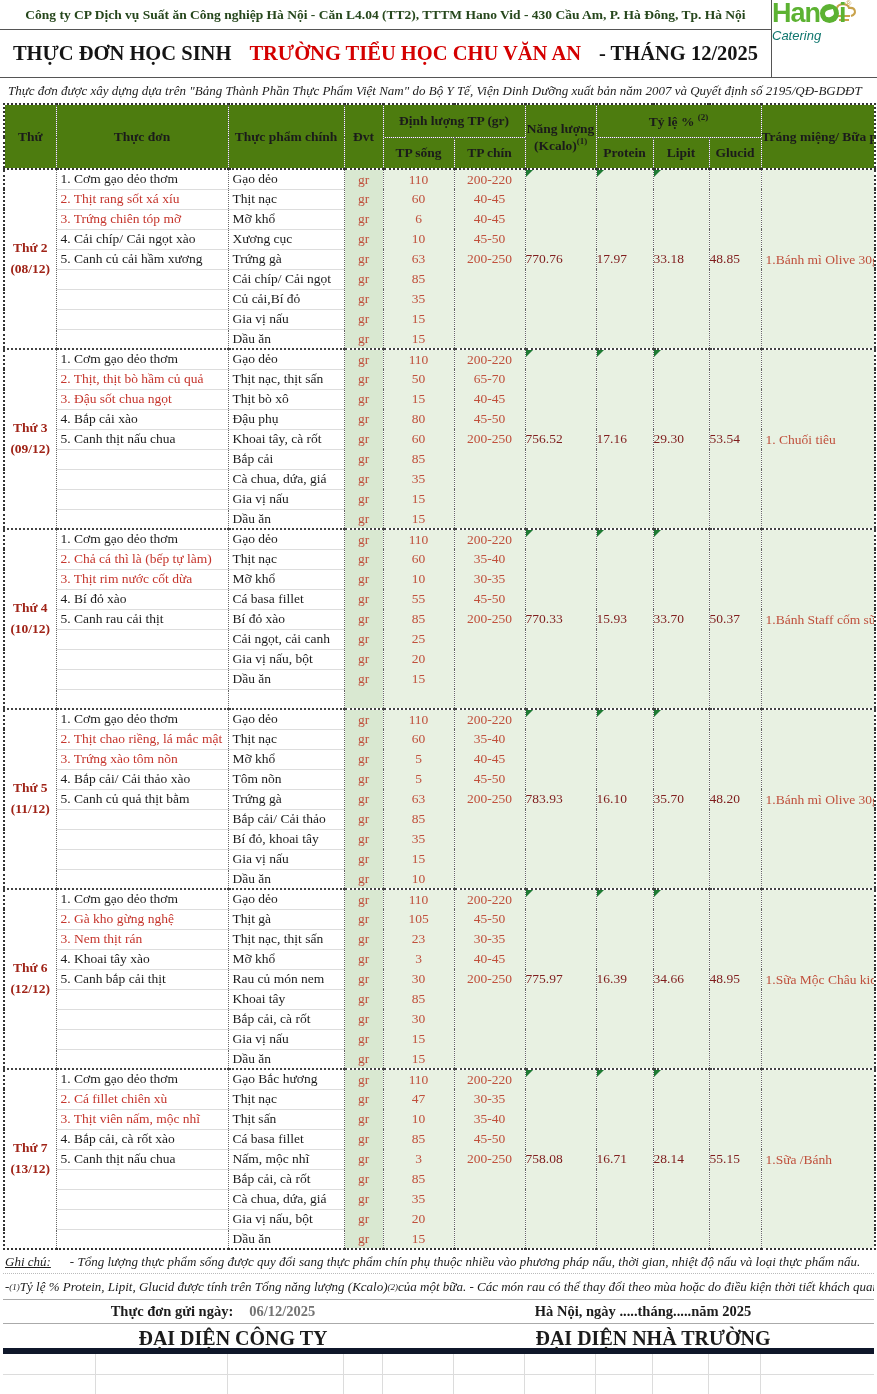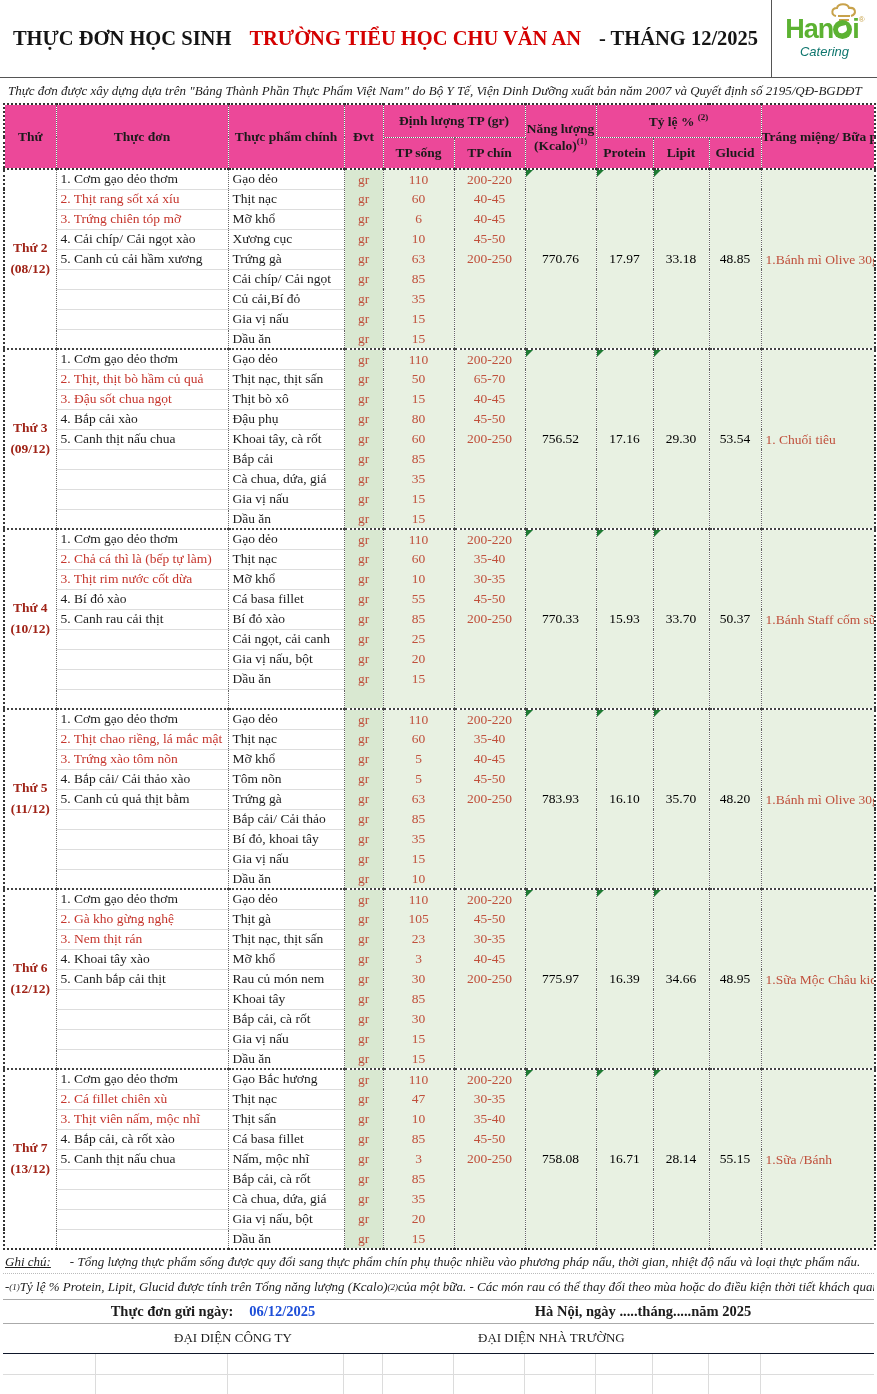--- a/index.html
+++ b/index.html
@@ -19,78 +19,79 @@
   .company-row {
     height: 30px; display: flex; align-items: center; justify-content: center;
     font-weight: bold; font-size: 13.5px; color: #26471c;
     border-bottom: 1px solid #555; white-space: nowrap; overflow: hidden;
   }
   .title-row {
     flex: 1; display: flex; align-items: center; justify-content: center;
     font-weight: bold; font-size: 20.5px; color: #141414; white-space: nowrap;
   }
   .title-row .hl { color: #d40000; margin: 0 18px; }
-  .logo-box { width: 106px; border-left: 1px solid #555; position: relative; text-align: center; padding-top: 16px; }
+  .logo-box { width: 106px; border-left: 1px solid #555; position: relative; text-align: left; }
   .logo-text { font-family: "Liberation Sans", "DejaVu Sans", sans-serif; font-weight: bold; font-size: 27px; color: #5cb232; line-height: 1; letter-spacing: -1px; position: relative; display: inline-block; }
   .logo-o { display: inline-block; width: 19px; height: 19px; background: #5cb232; border-radius: 50%; position: relative; top: 1px; margin: 0 0px; }
   .logo-o::after { content: ""; position: absolute; left: 5px; top: 6px; width: 9px; height: 7px; background: #fff; border-radius: 70% 0 70% 70%; transform: rotate(-15deg); }
   .logo-reg { font-size: 8px; color: #c8a24b; vertical-align: top; font-weight: normal; }
   .hat-icon { position: absolute; top: 2px; right: 18px; }
   .logo-catering { font-family: "Liberation Sans", "DejaVu Sans", sans-serif; font-size: 13px; color: #0f766e; margin-top: 1px; font-style: italic; }
   .note-row {
     height: 25px; display: flex; align-items: center;
     font-style: italic; font-size: 13px; color: #222;
     padding: 0 8px; white-space: nowrap; overflow: hidden;
   }
 
   
   table.menu { border-collapse: collapse; table-layout: fixed; width: 871px; margin-left: 3px; border: 2px dotted #333; }
   table.menu th, table.menu td {
     border-left: 1px dotted #666; border-right: 1px dotted #666;
     font-size: 13.5px; overflow: hidden; white-space: nowrap; vertical-align: middle;
   }
-  thead th { background: #ec4899; font-weight: bold; text-align: center; line-height: 1.12; border-bottom: 2px dotted #333; white-space: normal; }
+  thead th { background: #4d7c0f; font-weight: bold; text-align: center; line-height: 1.12; border-bottom: 2px dotted #333; white-space: normal; }
   tr.h1 { height: 33px; } tr.h2 { height: 32px; }
   tr.h1 th.grp { border-bottom: 1px dotted #666; }
   tbody tr { height: 20px; }
   td.menu-cell, td.ing-cell { background: #fff; text-align: left; padding: 0 1px 0 4px; border-bottom: 1px solid #ddd; font-size: 13px; }
   td.menu-cell.red { color: #c5352c; }
   td.unit-cell { background: #d9e8d1; color: #c0503c; text-align: center; font-size: 13px; }
   td.raw-cell, td.cooked-cell { background: #e8f1e2; color: #c0503c; text-align: center; font-size: 13px; }
   td.day-cell { background: #fff; color: #a02317; font-weight: bold; text-align: center; font-size: 14px; line-height: 1.55; }
-  td.val-cell { background: #e8f1e2; color: #000000; text-align: center; position: relative; }
+  td.val-cell { background: #e8f1e2; color: #7f1d1d; position: relative; }
   td.dessert-cell { background: #e8f1e2; color: #c0503c; text-align: left; vertical-align: top; padding: 1px 2px 0 4px; white-space: normal; line-height: 19px; }
   td.val-cell.tri::before { content: ""; position: absolute; top: 0; left: 0; width: 0; height: 0;
     border-top: 7px solid #1d7a33; border-right: 7px solid transparent; }
   tr.block-first td { border-top: 2px dotted #444; }
   sup { font-size: 9px; }
 
   
   .foot { margin-left: 3px; width: 871px; }
   .note1 { height: 24px; display: flex; align-items: center; font-style: italic; font-size: 13px; border-bottom: 1px dotted #bbb; padding: 0 2px; white-space: nowrap; overflow: hidden; }
   .note1 .ghichu { text-decoration: underline; margin-right: 19px; }
   .note2 { height: 26px; display: flex; align-items: center; font-style: italic; font-size: 13px; border-bottom: 1px solid #aaa; padding: 0 2px; white-space: nowrap; overflow: hidden; }
   .sent-row { height: 24px; position: relative; border-bottom: 1px solid #aaa; font-weight: bold; font-size: 14.5px; }
   .sent-left { position: absolute; left: 80px; width: 260px; text-align: center; line-height: 23px; }
-  .sent-date { color: #1d4ed8; margin-left: 16px; }
+  .sent-date { color: #737373; margin-left: 16px; }
   .sent-right { position: absolute; left: 495px; width: 290px; text-align: center; line-height: 23px; }
-  .sign-row { height: 30px; position: relative; font-weight: normal; font-size: 13px; border-bottom: 1px solid #0f172a; }
+  .sign-row { height: 30px; position: relative; font-weight: bold; font-size: 20px; border-bottom: 6px solid #0f172a; }
   .sign-left { position: absolute; left: 55px; width: 350px; text-align: center; line-height: 28px; }
-  .sign-right { position: absolute; left: 475px; width: 350px; text-align: left; line-height: 28px; }
+  .sign-right { position: absolute; left: 475px; width: 350px; text-align: center; line-height: 28px; }
   .grid-rows { position: relative; height: 42px; border-bottom: 1px solid #dcdcdc; }
   .grid-rows::before { content: ""; position: absolute; left: 0; right: 0; top: 20px; height: 1px; background: #dcdcdc; }
   .vline { position: absolute; top: 0; bottom: 0; width: 1px; background: #dcdcdc; }
 </style>
 </head>
 <body>
 
 <div class="page">
 
   <div class="header-top">
     <div class="header-main">
+      <div class="company-row">Công ty CP Dịch vụ Suất ăn Công nghiệp Hà Nội - Căn L4.04 (TT2), TTTM Hano Vid - 430 Cầu Am, P. Hà Đông, Tp. Hà Nội</div>
       <div class="title-row">
         <span>THỰC ĐƠN HỌC SINH</span>
         <span class="hl">TRƯỜNG TIỂU HỌC CHU VĂN AN</span>
         <span>- THÁNG 12/2025</span>
       </div>
     </div>
     <div class="logo-box">
       <svg class="hat-icon" width="30" height="22" viewBox="0 0 30 22">
         <path d="M7 14 C2 13 2 6 8 6 C9 1 19 1 20 6 C27 5 28 12 22 14" fill="#fff" stroke="#c8a24b" stroke-width="2"></path>
         <path d="M9 14 L21 14 M10 18 L20 18" stroke="#c8a24b" stroke-width="2" fill="none"></path>

